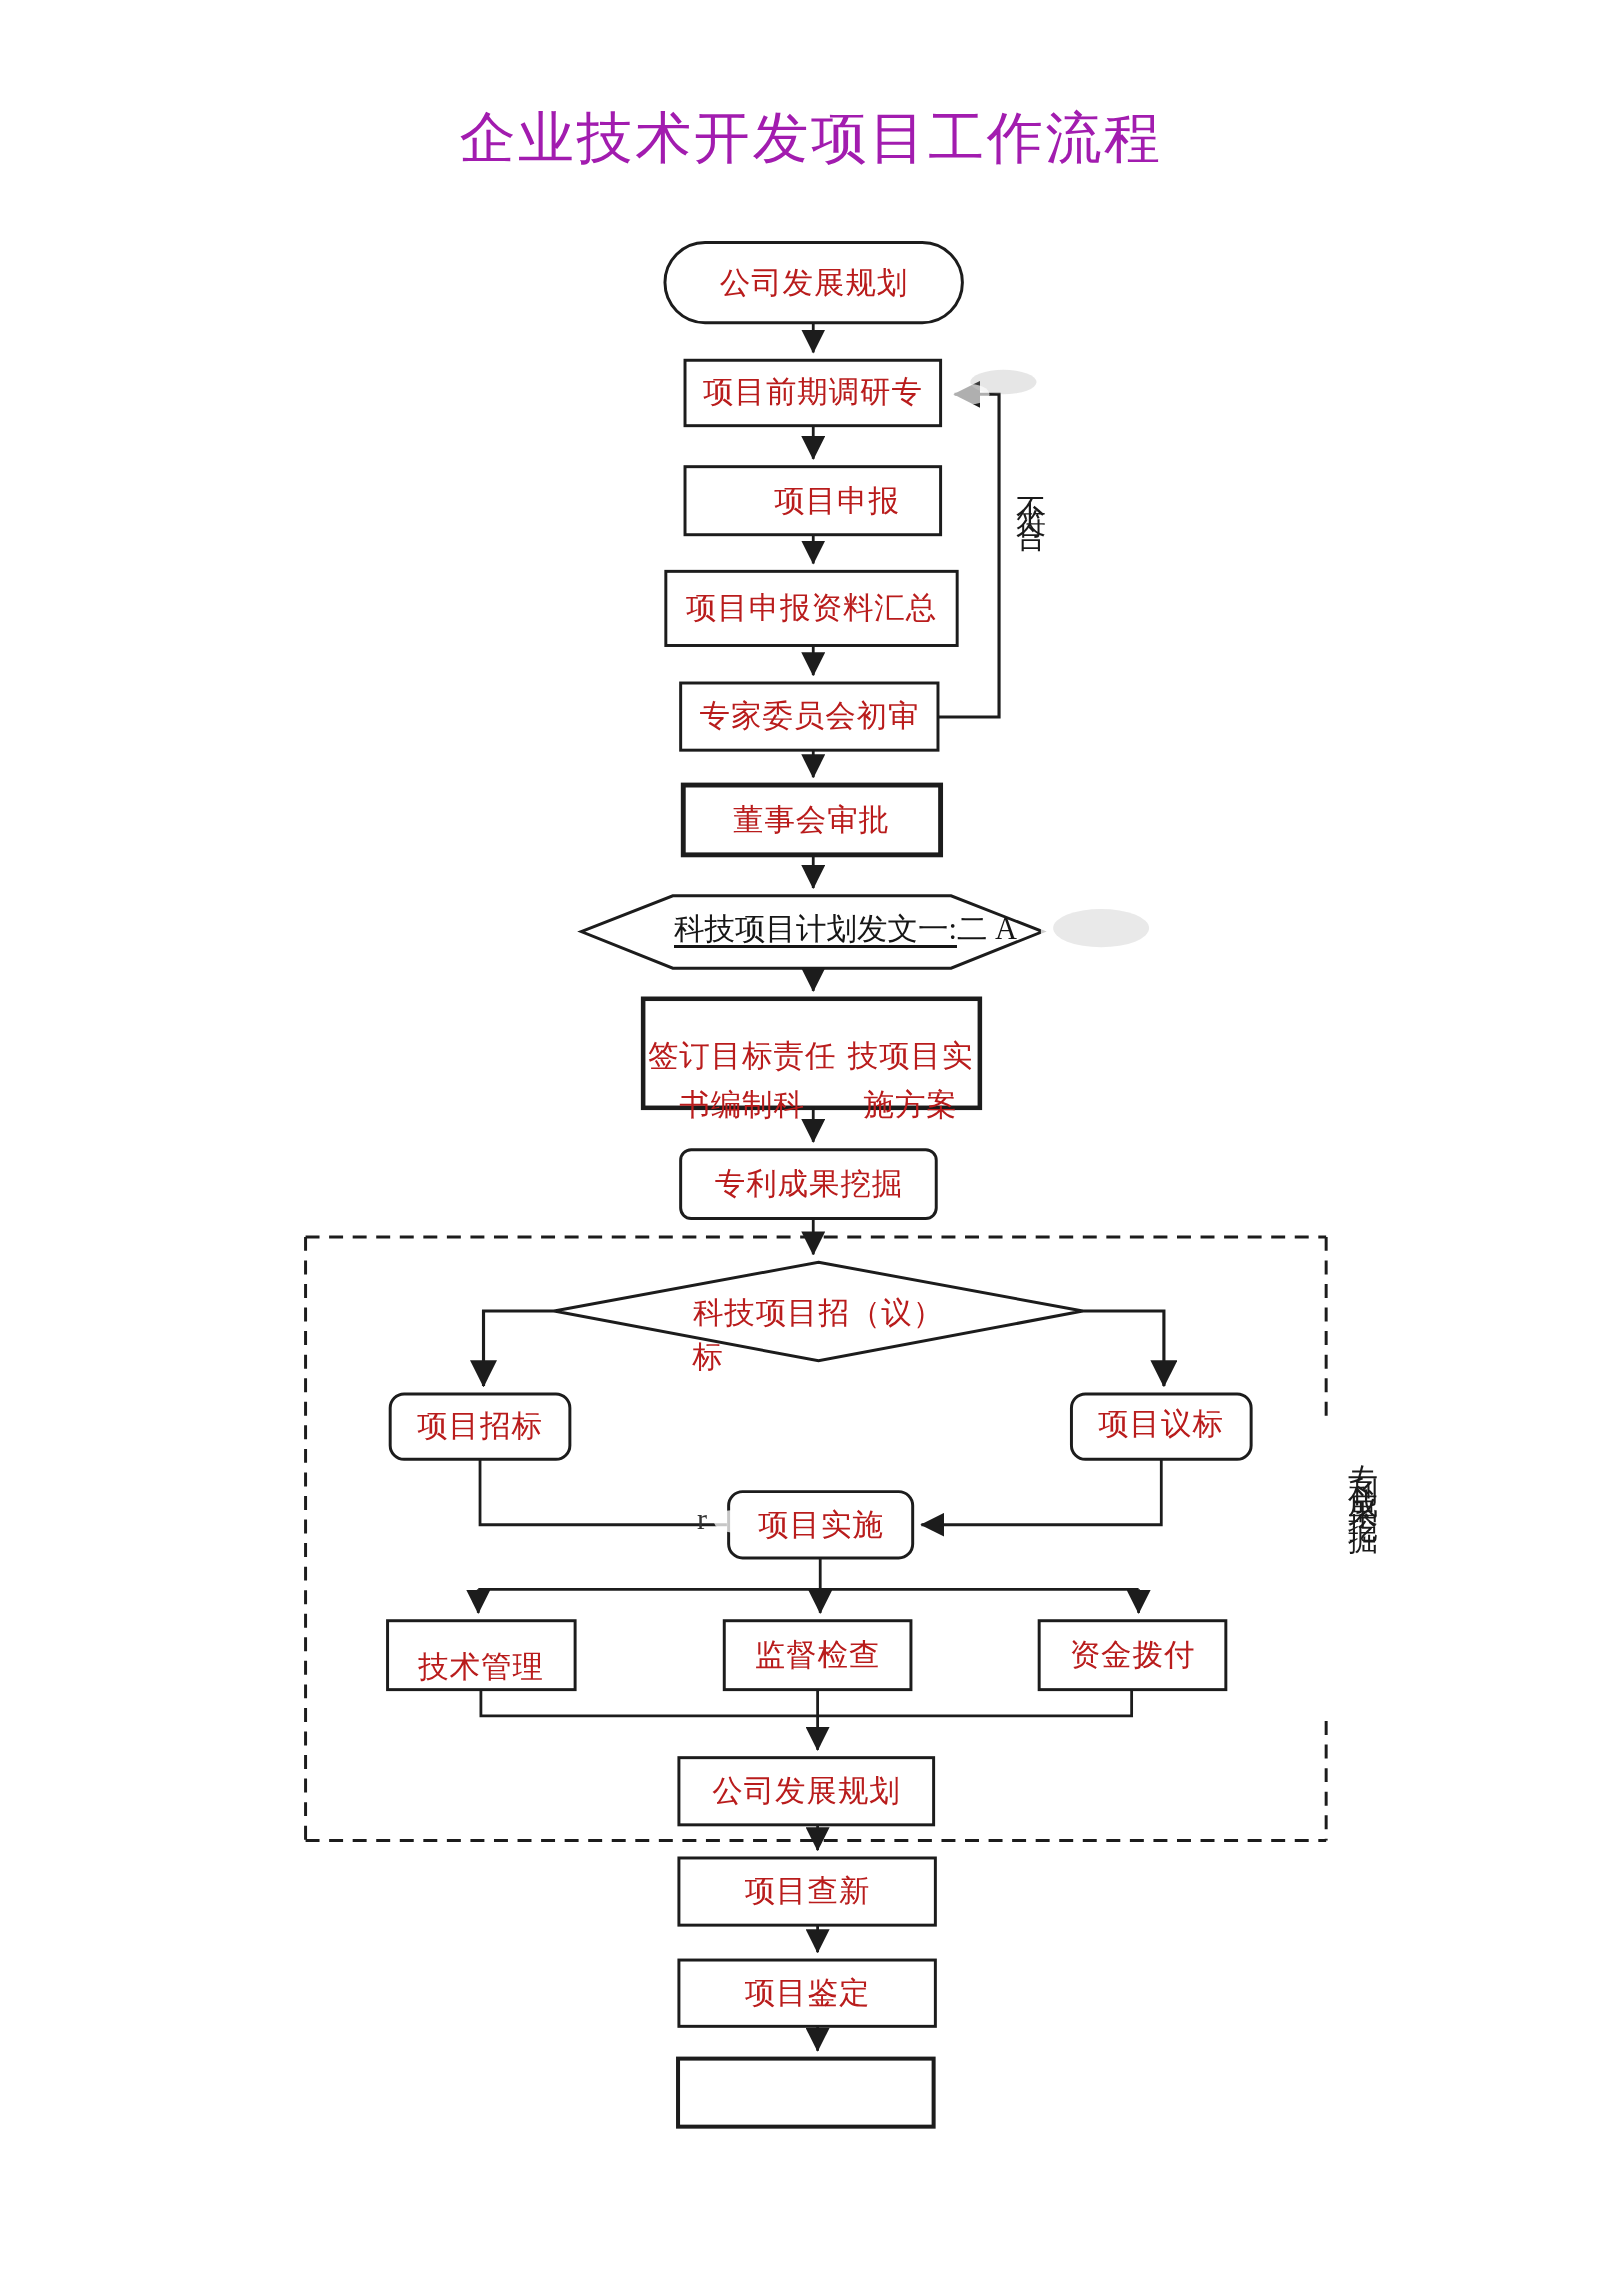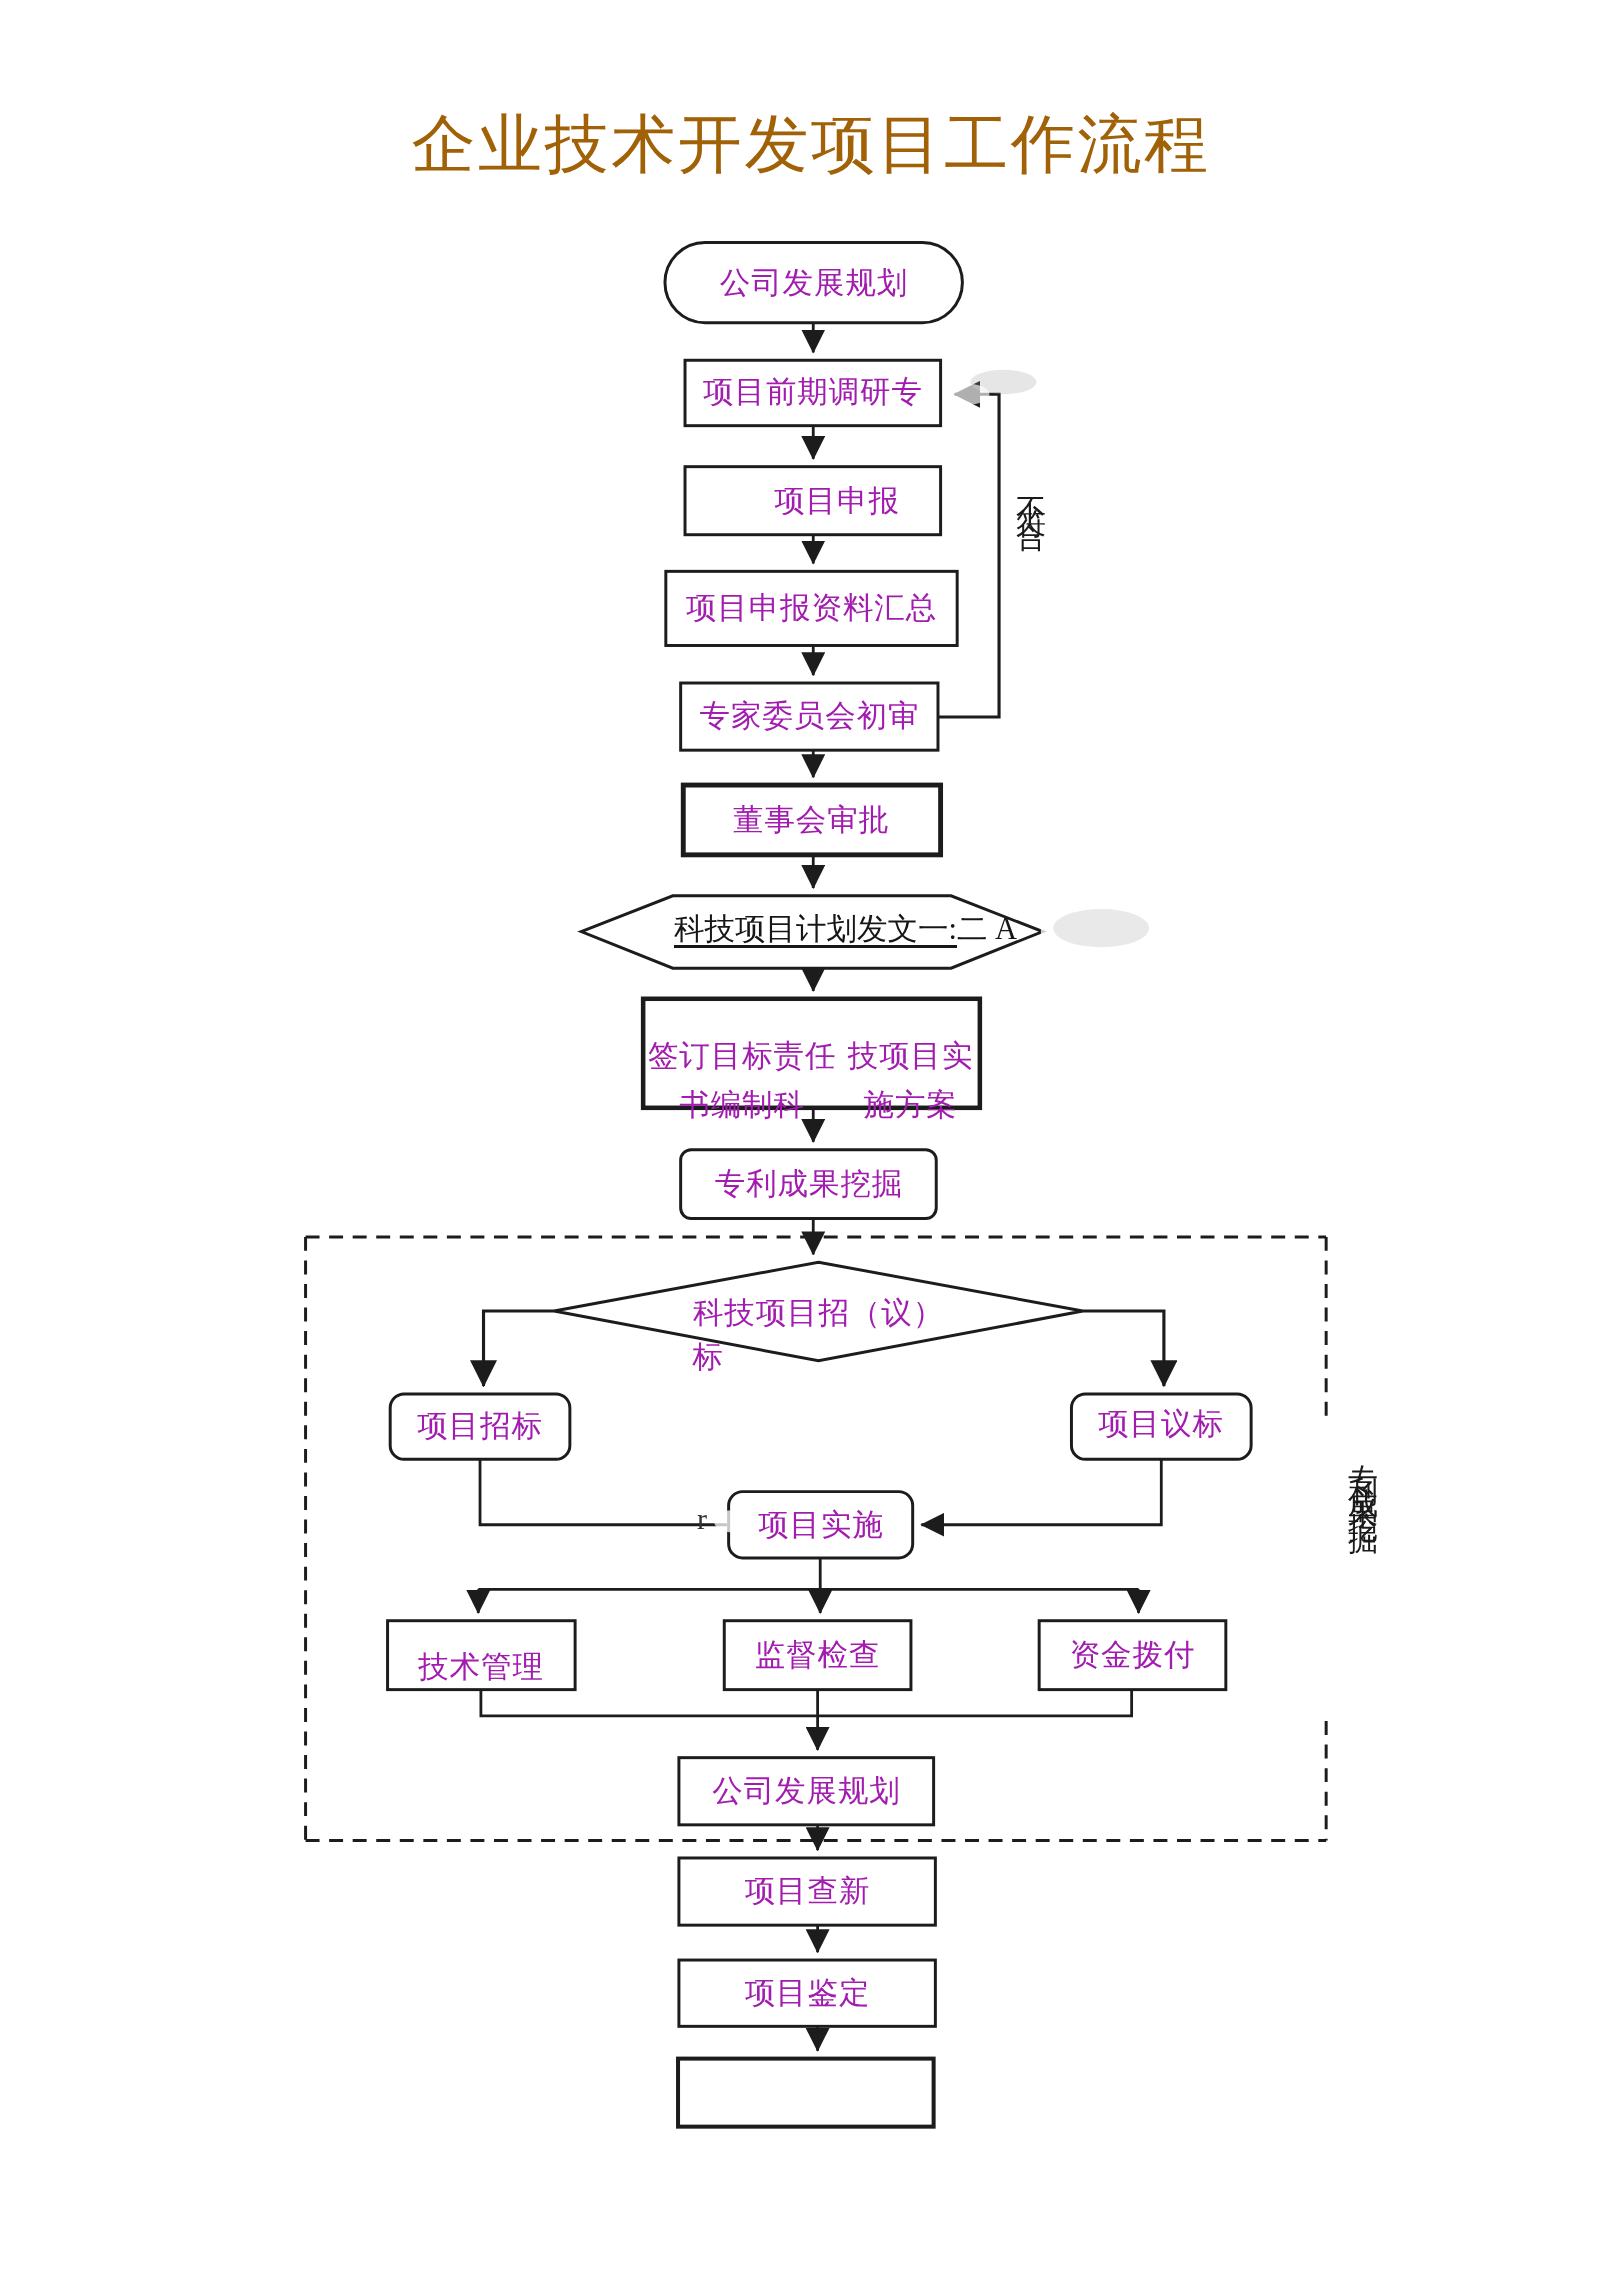--- a/index.html
+++ b/index.html
@@ -1,22 +1,22 @@
 <!DOCTYPE html>
 <html style="font-size:14px"><head>
 <meta charset="utf-8">
 <style>
   html,body{margin:0;padding:0;background:#ffffff;}
   .page{position:relative;width:1623px;height:2295px;background:#fff;overflow:hidden;
         font-family:"Liberation Serif","DejaVu Serif",serif;color:#111;}
   svg.layer{position:absolute;left:0;top:0;width:1623px;height:2295px;}
   .lbl{position:absolute;display:flex;align-items:center;justify-content:center;
-       text-align:center;font-size:30.5px;line-height:1.25;color:#a21caf;letter-spacing:0.9px;}
+       text-align:center;font-size:30.5px;line-height:1.25;color:#b91c1c;letter-spacing:0.9px;}
   .title{position:absolute;left:375px;top:101px;width:872px;text-align:center;
-         font-size:64px;letter-spacing:2.6px;color:#a16207;white-space:nowrap;}
+         font-size:56px;letter-spacing:2.6px;color:#a21caf;white-space:nowrap;}
   .twoline{flex-direction:row;line-height:1.62;margin-top:28px;}
   .vtext{position:absolute;writing-mode:vertical-rl;text-orientation:upright;
          font-size:30px;color:#1a1a1a;letter-spacing:12.2px;}
   .hexlbl{position:absolute;left:674px;top:909px;width:384px;font-size:30.5px;
           color:#161616;white-space:nowrap;}
   .hexlbl .u{text-decoration:underline;text-underline-offset:6.1px;}
   .artifact-r{position:absolute;left:697px;top:1502px;font-size:30px;color:#333;}
 </style>
 </head>
 <body>

